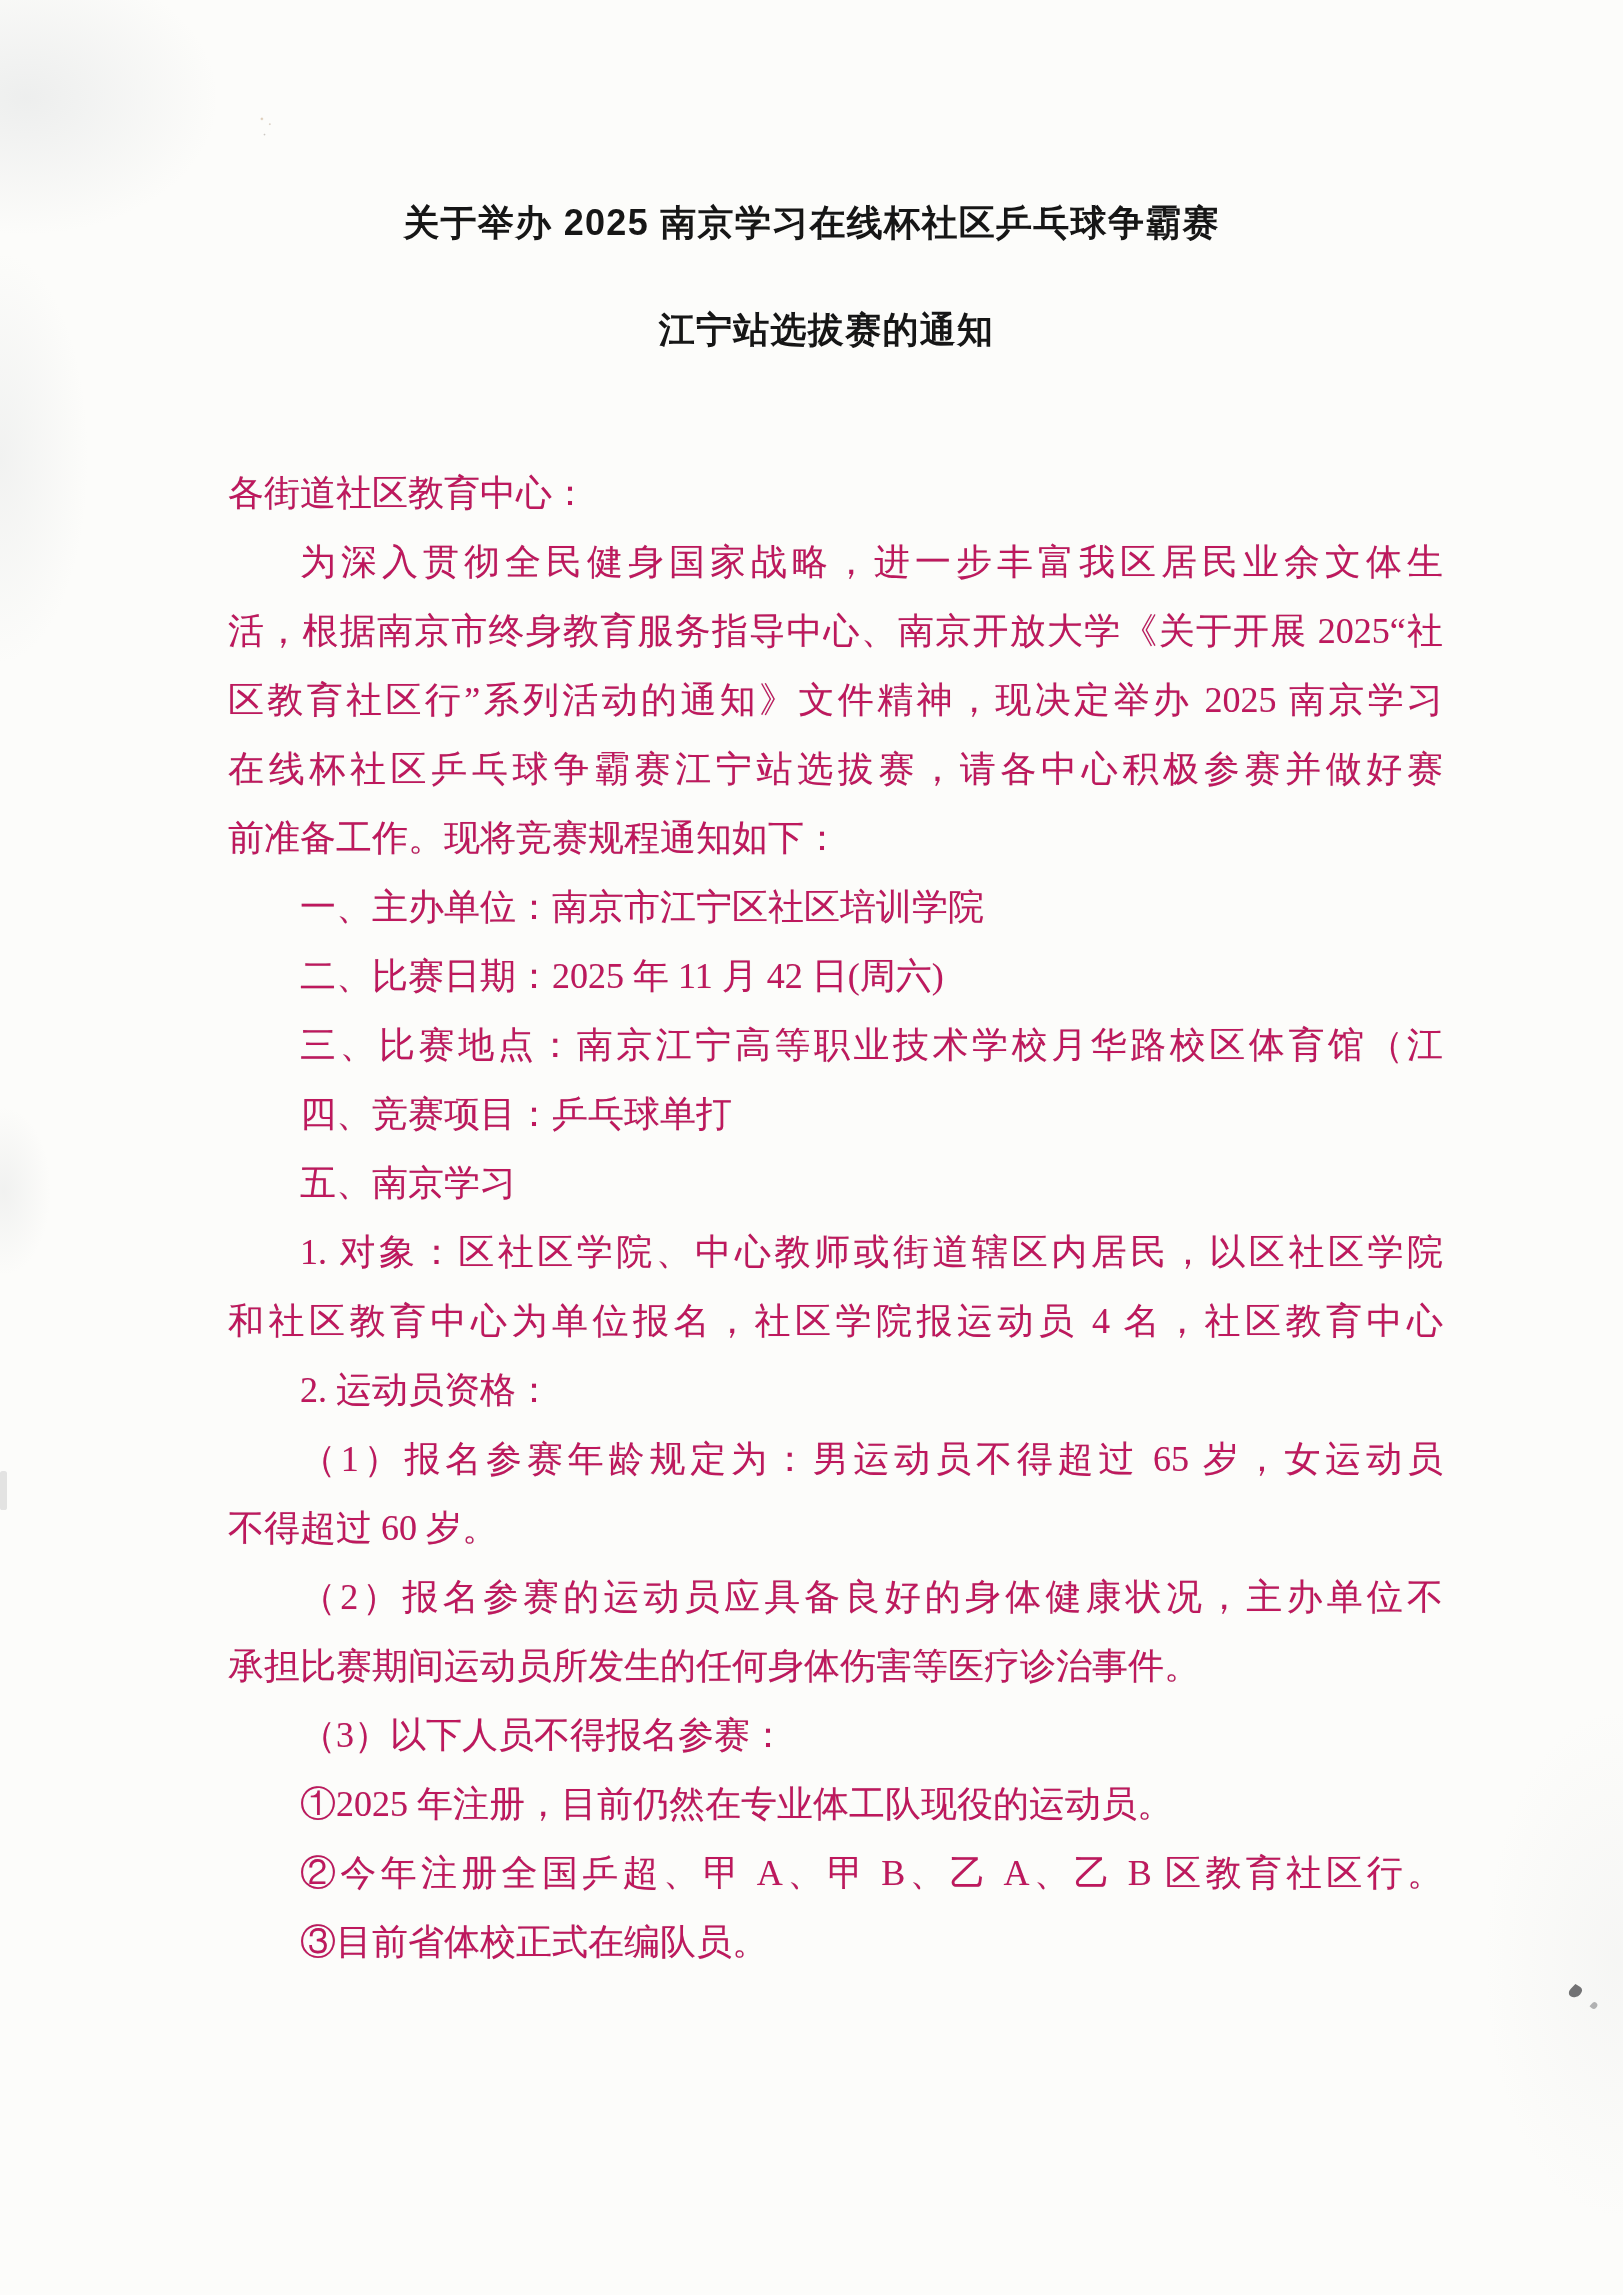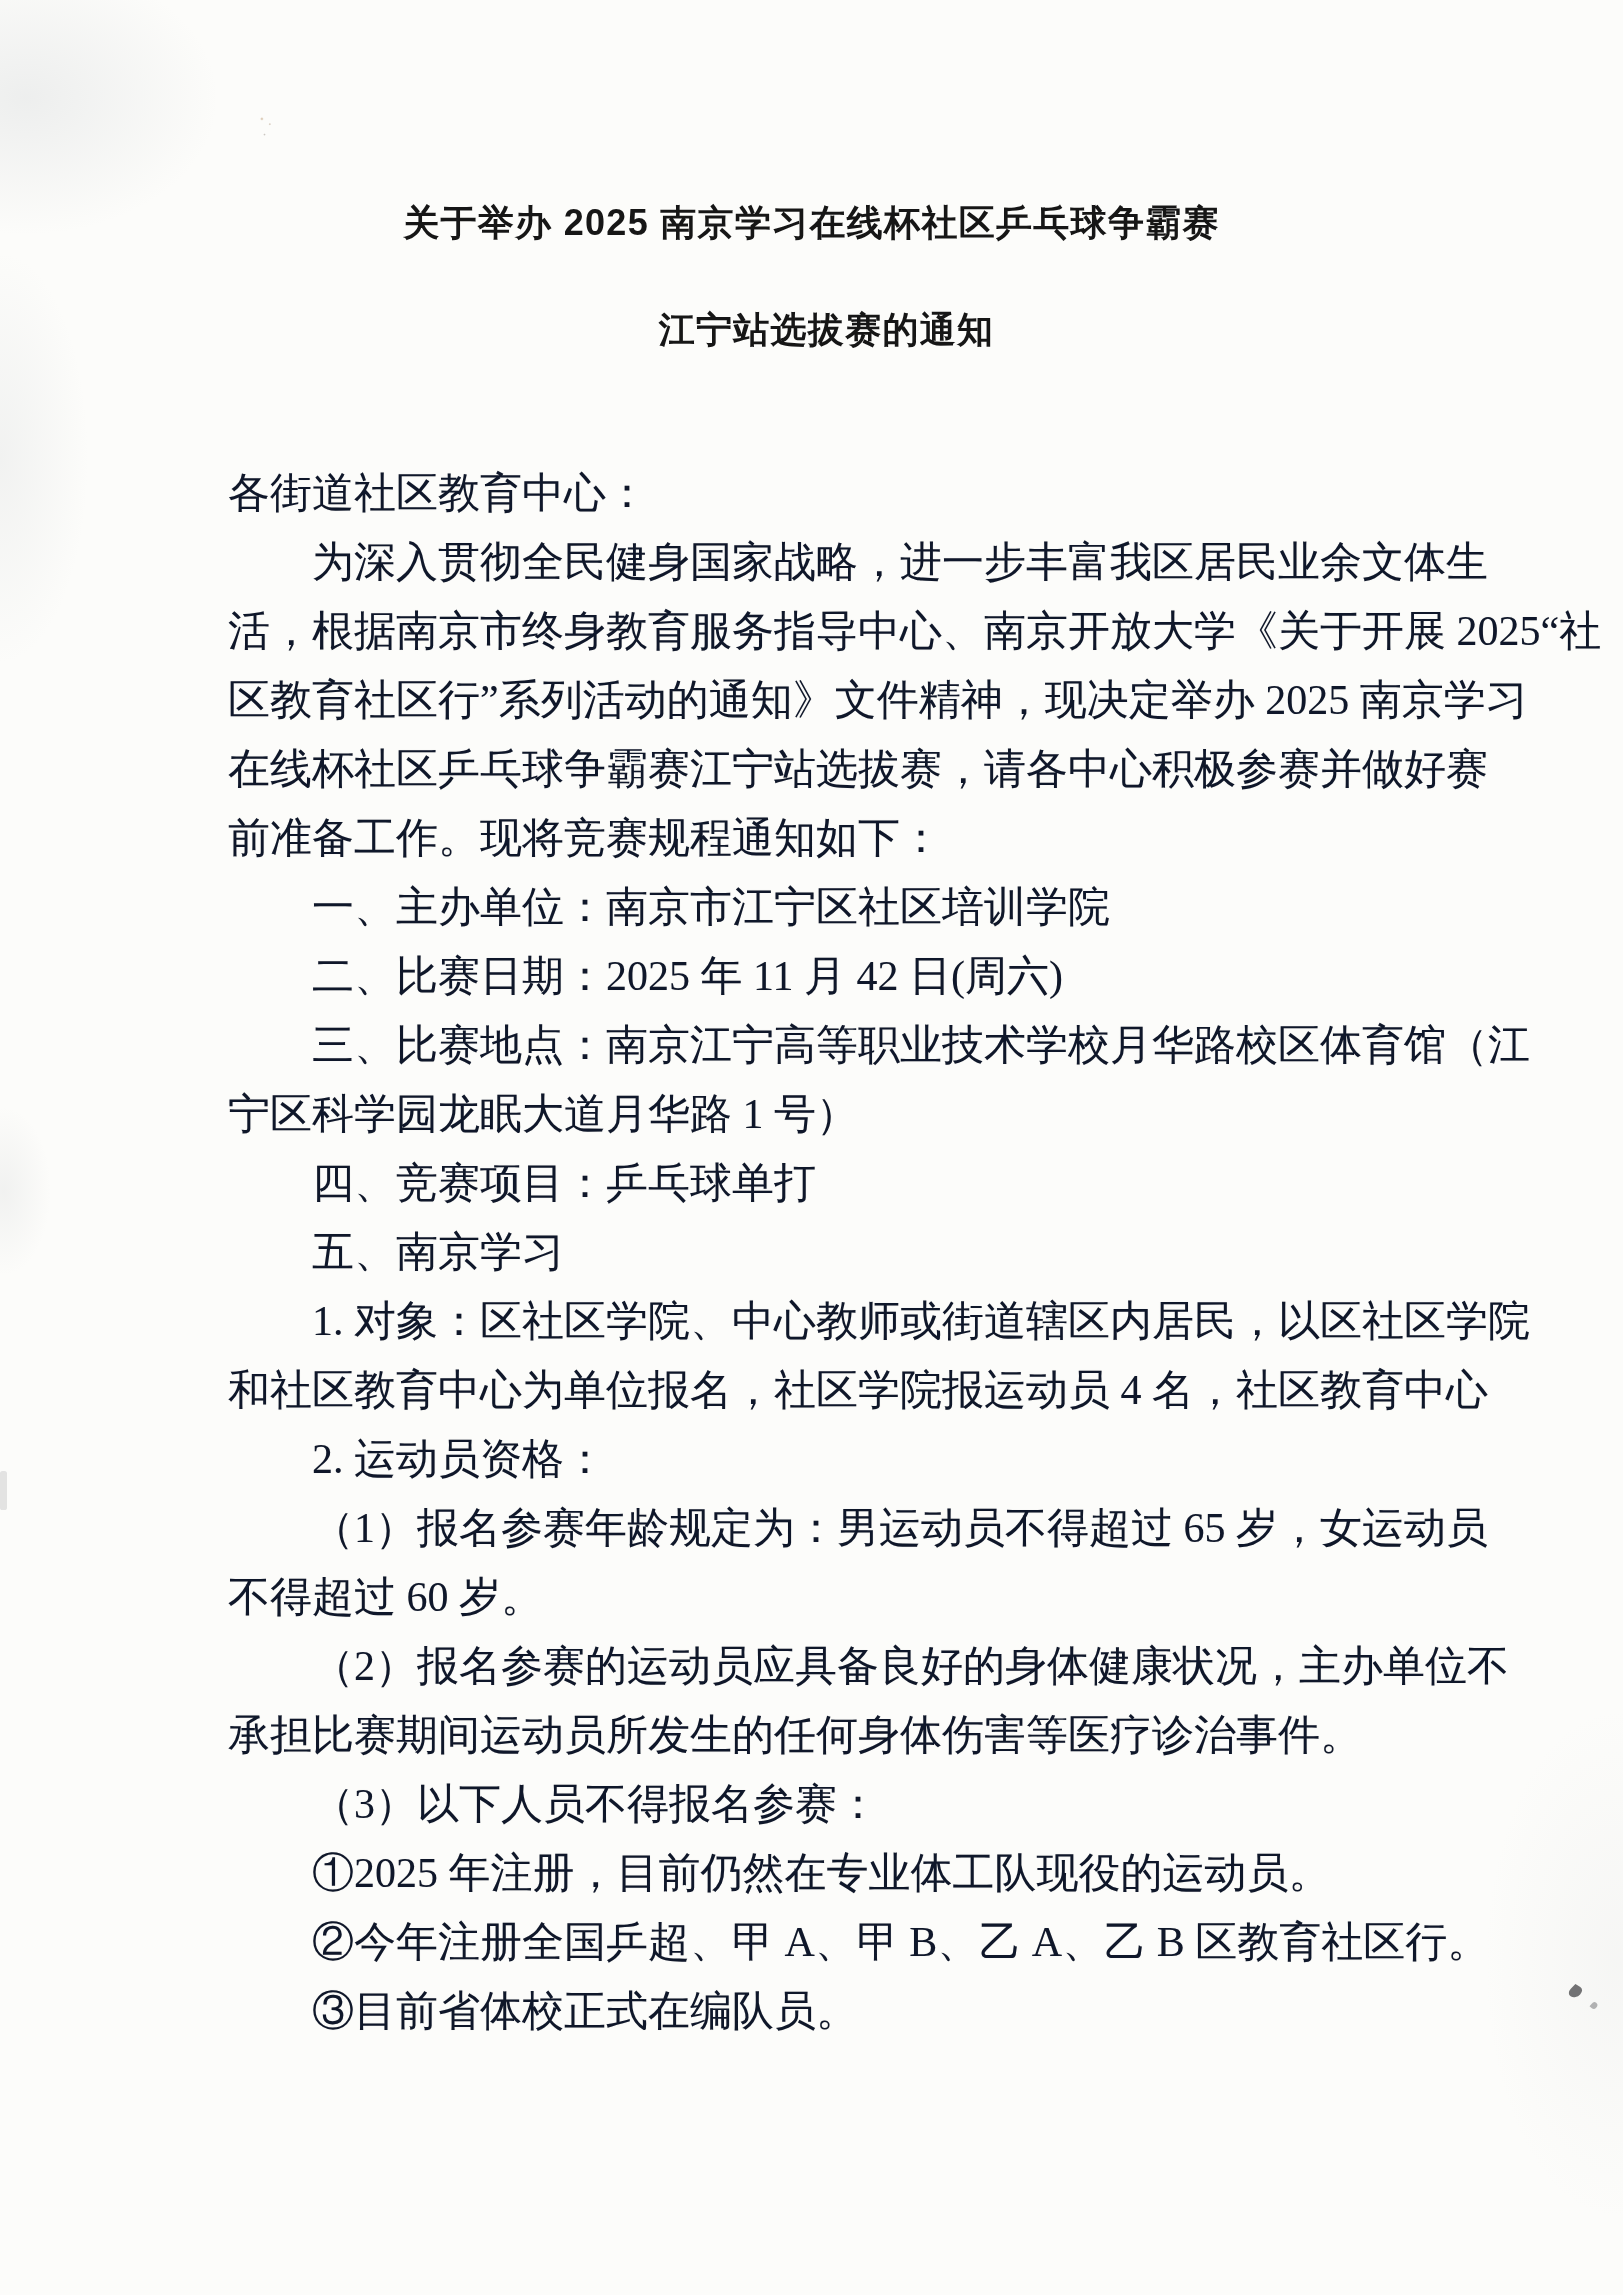--- a/index.html
+++ b/index.html
@@ -24,22 +24,22 @@
     position:absolute; top:190px; left:0; width:100%;
     text-align:center;
     font-family:"Liberation Sans","DejaVu Sans",sans-serif;
     font-weight:700;
     color:#161616;
   }
   .title-line { font-size:36px; line-height:65px; letter-spacing:1.3px; }
   .title-line + .title-line { margin-top:42px;margin-left:30px; }
   .doc-body {
     position:absolute; top:459px; left:228px; width:1215px;
-    font-size:42px;
-    color:#0f172a;
+    font-size:36px;
+    color:#be185d;
     text-shadow:0 0 0.7px rgba(40,40,40,0.25);
   }
   .line { line-height:69px; height:69px; white-space:nowrap; text-align:left; }
   .line.indent { text-indent:2em; }
   .line.fill { text-align:justify; text-align-last:justify; }
   .speck-cluster {
     position:absolute; left:258px; top:115px; width:17px; height:26px;
     background:
       radial-gradient(2.6px 2.6px at 3.9px 3.9px, rgba(172,128,80,0.55), rgba(172,128,80,0) 70%),
       radial-gradient(2px 2px at 11.8px 9.2px, rgba(150,120,90,0.45), rgba(150,120,90,0) 70%),
@@ -76,21 +76,20 @@
 <div class="doc-body">
   <div class="line">各街道社区教育中心：</div>
   <div class="line indent fill">为深入贯彻全民健身国家战略，进一步丰富我区居民业余文体生</div>
   <div class="line fill">活，根据南京市终身教育服务指导中心、南京开放大学《关于开展 2025“社</div>
   <div class="line fill">区教育社区行”系列活动的通知》文件精神，现决定举办 2025 南京学习</div>
   <div class="line fill">在线杯社区乒乓球争霸赛江宁站选拔赛，请各中心积极参赛并做好赛</div>
   <div class="line">前准备工作。现将竞赛规程通知如下：</div>
   <div class="line indent">一、主办单位：南京市江宁区社区培训学院</div>
   <div class="line indent">二、比赛日期：2025 年 11 月 42 日(周六)</div>
   <div class="line indent fill">三、比赛地点：南京江宁高等职业技术学校月华路校区体育馆（江</div>
-  <div class="line">宁区科学园龙眠大道月华路 1 号）</div>
   <div class="line indent">四、竞赛项目：乒乓球单打</div>
   <div class="line indent">五、南京学习</div>
   <div class="line indent fill">1. 对象：区社区学院、中心教师或街道辖区内居民，以区社区学院</div>
   <div class="line fill">和社区教育中心为单位报名，社区学院报运动员 4 名，社区教育中心</div>
   <div class="line indent">2. 运动员资格：</div>
   <div class="line indent fill">（1）报名参赛年龄规定为：男运动员不得超过 65 岁，女运动员</div>
   <div class="line">不得超过 60 岁。</div>
   <div class="line indent fill">（2）报名参赛的运动员应具备良好的身体健康状况，主办单位不</div>
   <div class="line">承担比赛期间运动员所发生的任何身体伤害等医疗诊治事件。</div>
   <div class="line indent">（3）以下人员不得报名参赛：</div>

